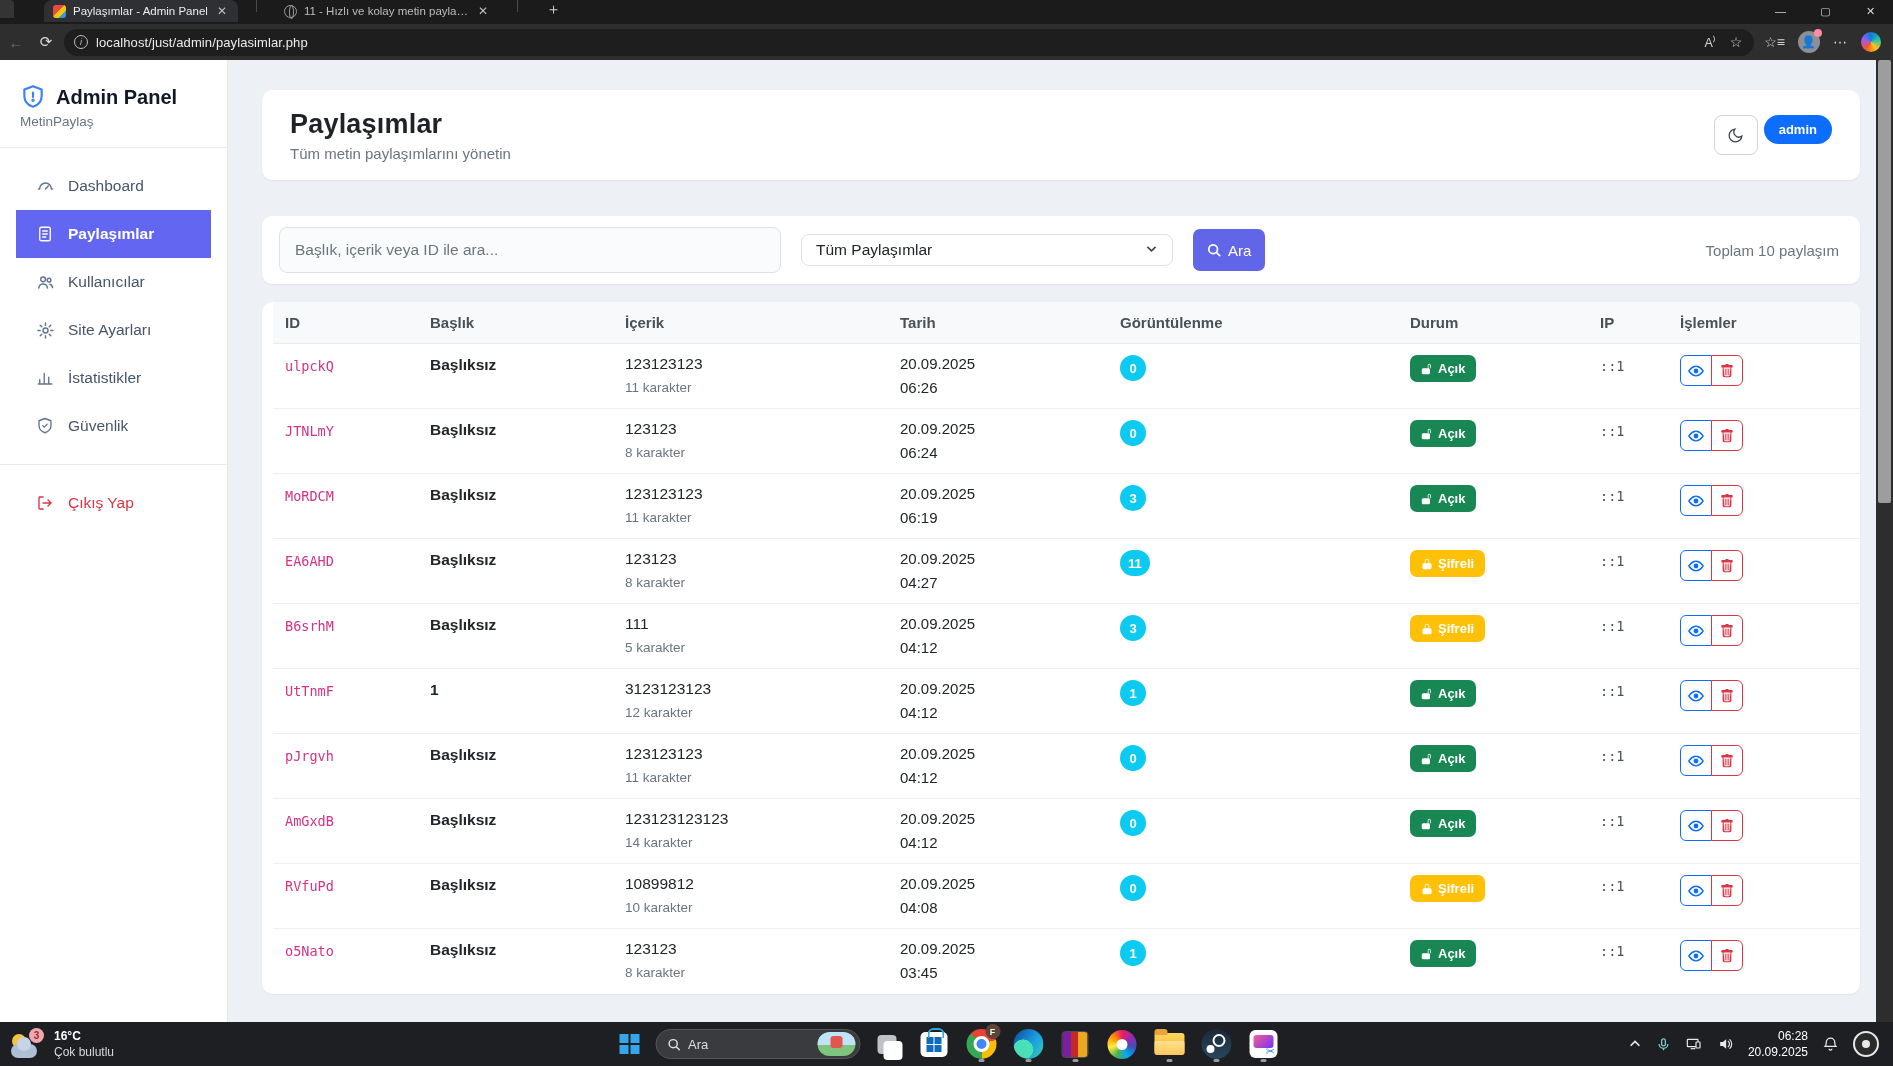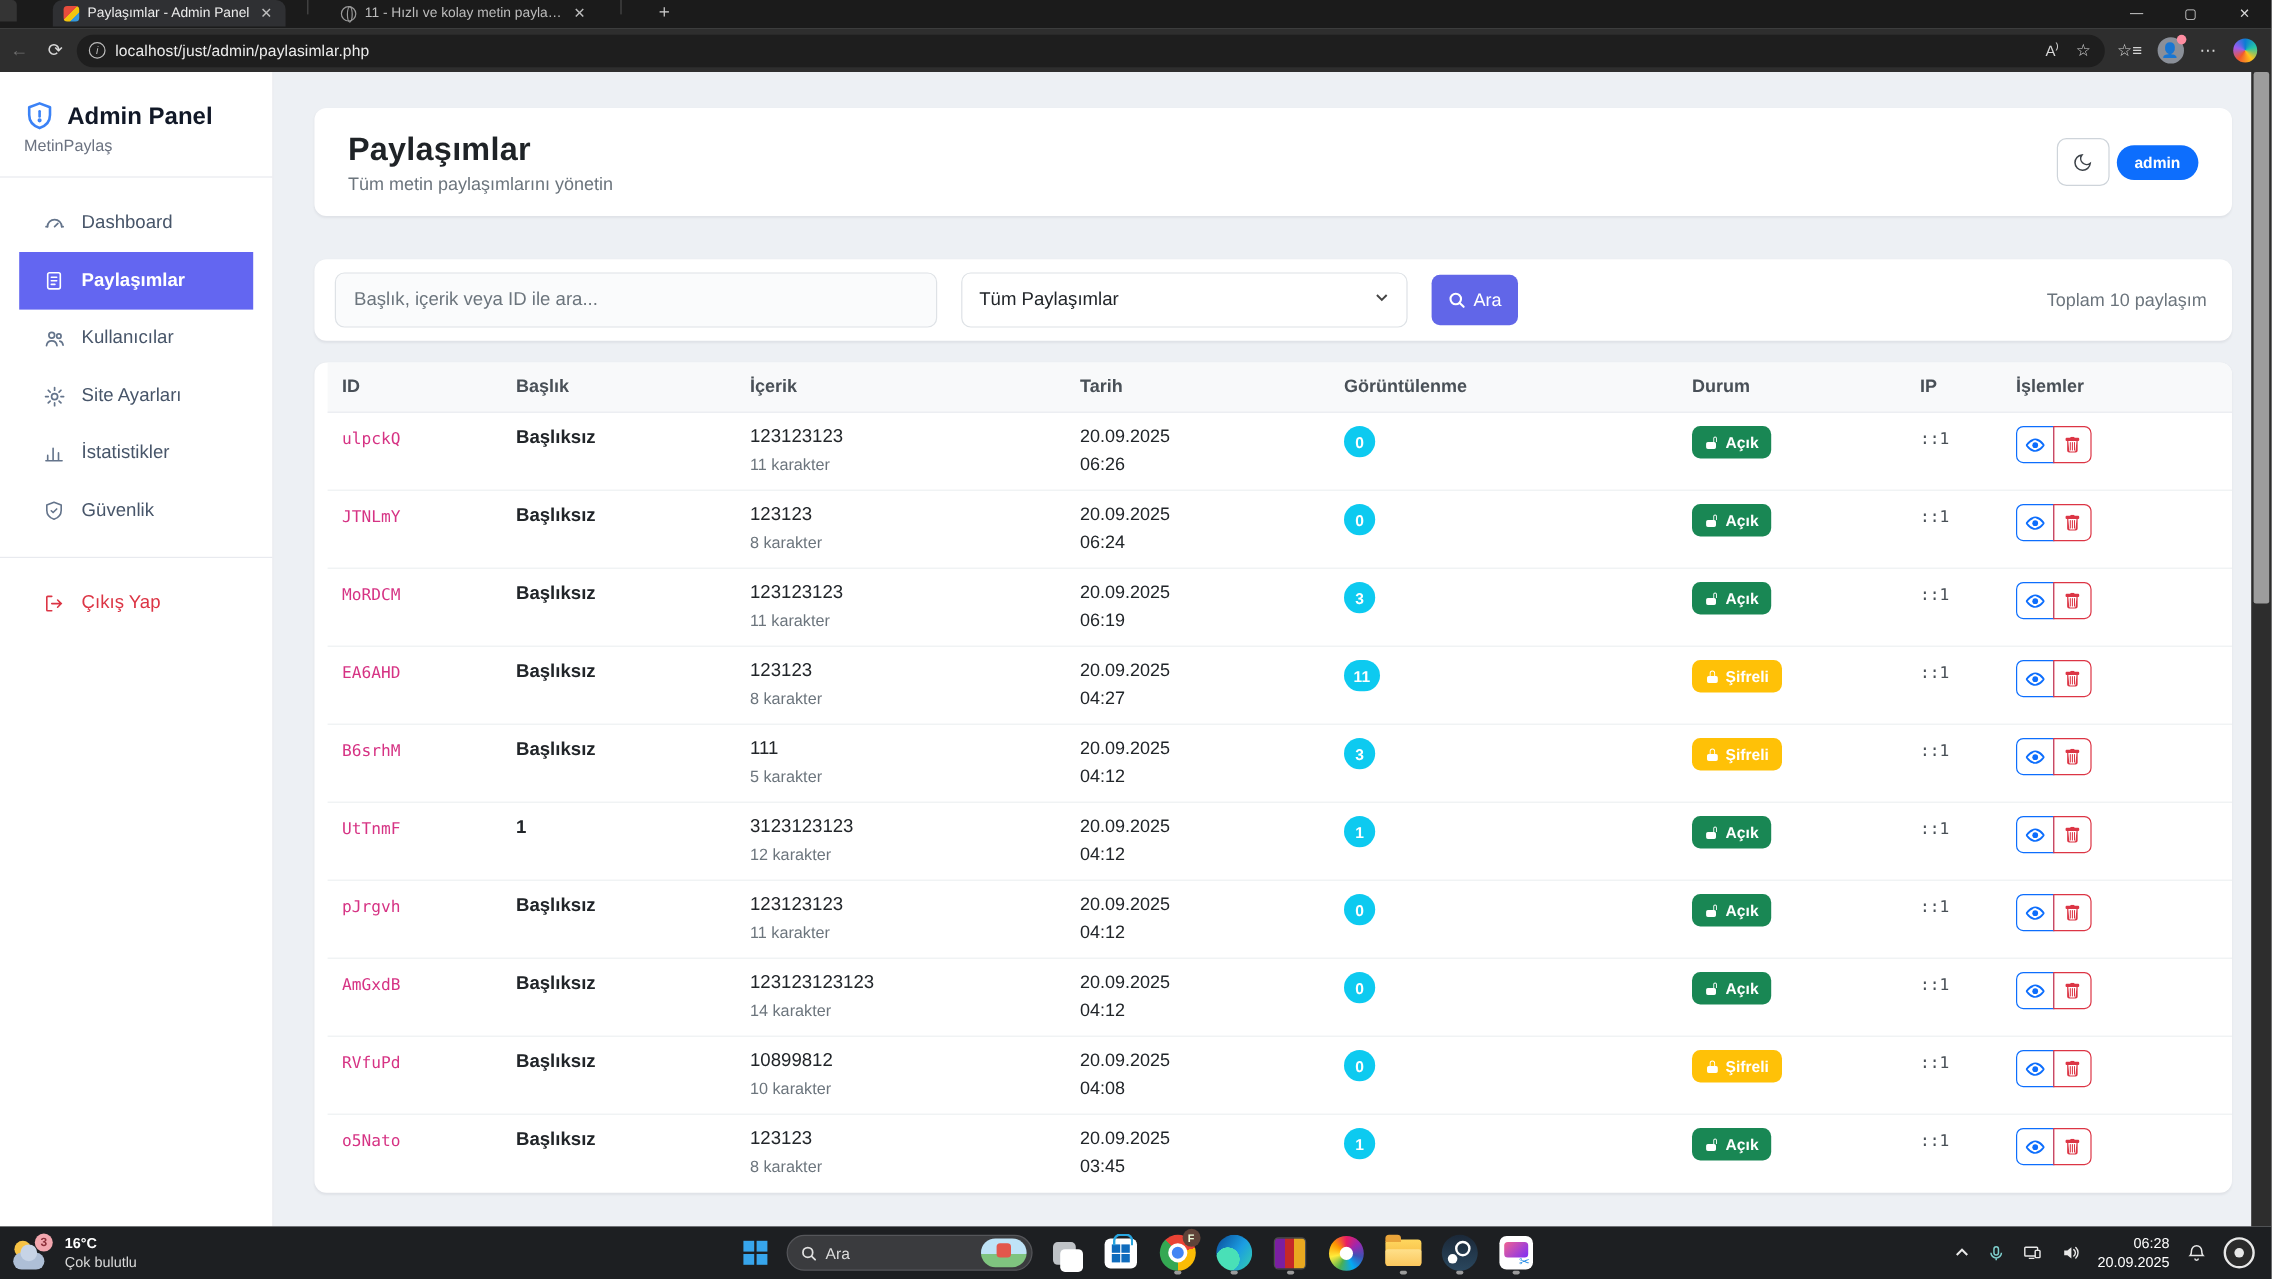--- a/index.html
+++ b/index.html
@@ -54,28 +54,28 @@
   .nav-item.active .nic { color:#fff; }
   .nav-item.danger { color:#dc3545; }
   .nav-item.danger .nic { color:#dc3545; }
 
   
   .main { flex:1; padding:30px 33px 0 34px; min-width:0; }
   .card { background:#fff; border-radius:10px; box-shadow:0 1px 2px rgba(16,24,40,.06); }
   .header-card { height:90px; display:flex; align-items:center; justify-content:space-between; padding:0 28px 0 28px; }
   .page-title { font-size:27px; font-weight:600; color:#1f2327; letter-spacing:.2px; }
   .page-sub { font-size:15px; color:#6c757d; margin-top:5px; }
-  .hdr-right { display:flex; align-items:center; gap:6px; }
+  .hdr-right { display:flex; align-items:flex-start; gap:6px; }
   .moon-btn { width:44px; height:40px; border:1px solid #ced4da; border-radius:8px; background:#fff; display:grid; place-items:center; color:#3d4349; }
   .admin-pill { background:#0d6efd; color:#fff; font-size:13px; font-weight:700; padding:7px 15px; border-radius:16px; }
 
   .filter-card { margin-top:36px; height:68px; display:flex; align-items:center; padding:0 17px; gap:20px; }
   .search-input { width:502px; height:46px; border:1px solid #dee2e6; background:#fafbfc; border-radius:8px; padding:0 15px; font-size:15.5px; color:#212529; font-family:"Liberation Sans",sans-serif; }
   .search-input::placeholder { color:#6c757d; }
-  .filter-select { width:372px; height:46px; border:1px solid #dee2e6; background:#fff; border-radius:8px; padding:0 14px; font-size:15.5px; color:#212529; display:flex; align-items:center; justify-content:space-between; }
+  .filter-select { width:372px; height:32px; border:1px solid #dee2e6; background:#fff; border-radius:8px; padding:0 14px; font-size:15.5px; color:#212529; display:flex; align-items:center; justify-content:space-between; }
   .chev { color:#555; }
   .ara-btn { height:42px; padding:0 14px; background:#6166e8; border:none; border-radius:7px; color:#fff; font-size:15px; display:flex; align-items:center; gap:7px; font-family:"Liberation Sans",sans-serif; }
   .total-text { margin-left:auto; font-size:15px; color:#6c757d; padding-right:4px; }
 
   .table-card { margin-top:18px; overflow:hidden;padding-left:11px; }
   .thead, .trow { display:grid; grid-template-columns:145px 195px 275px 220px 290px 190px 80px 1fr; }
   .thead { background:#f8f9fa; border-bottom:1px solid #e9ecef; }
   .th { padding:12px 12px; font-size:15px; font-weight:700; color:#495057; }
   .trow { border-bottom:1px solid #edf0f2; height:65px; }
   .trow:last-child { border-bottom:none; }

